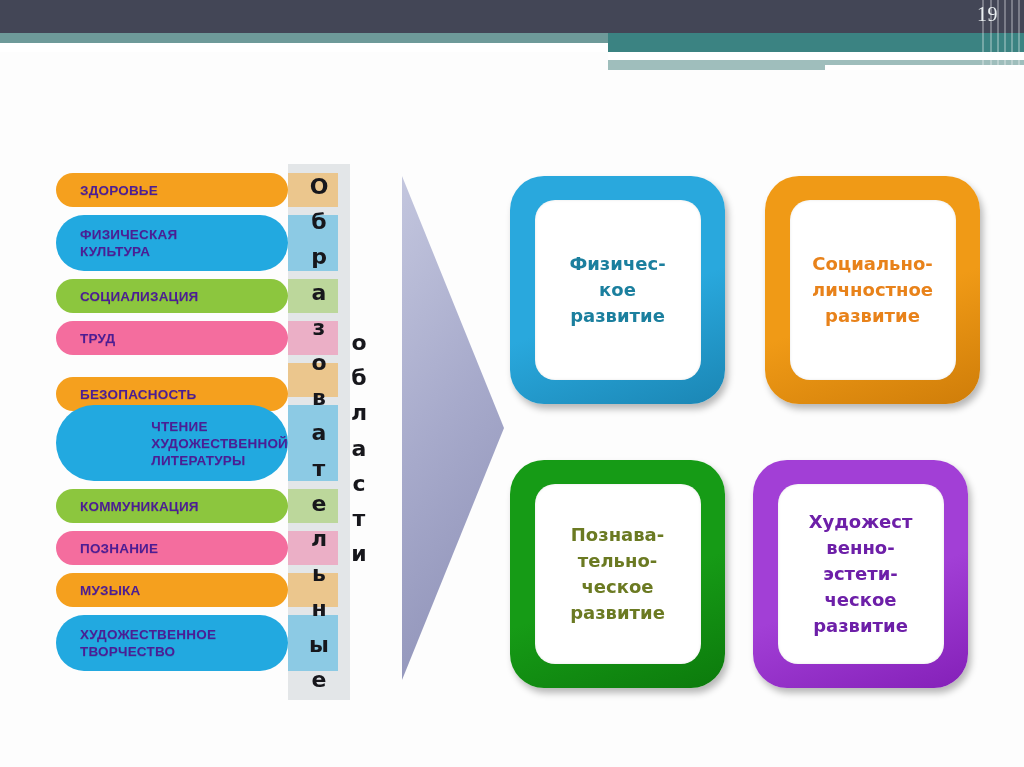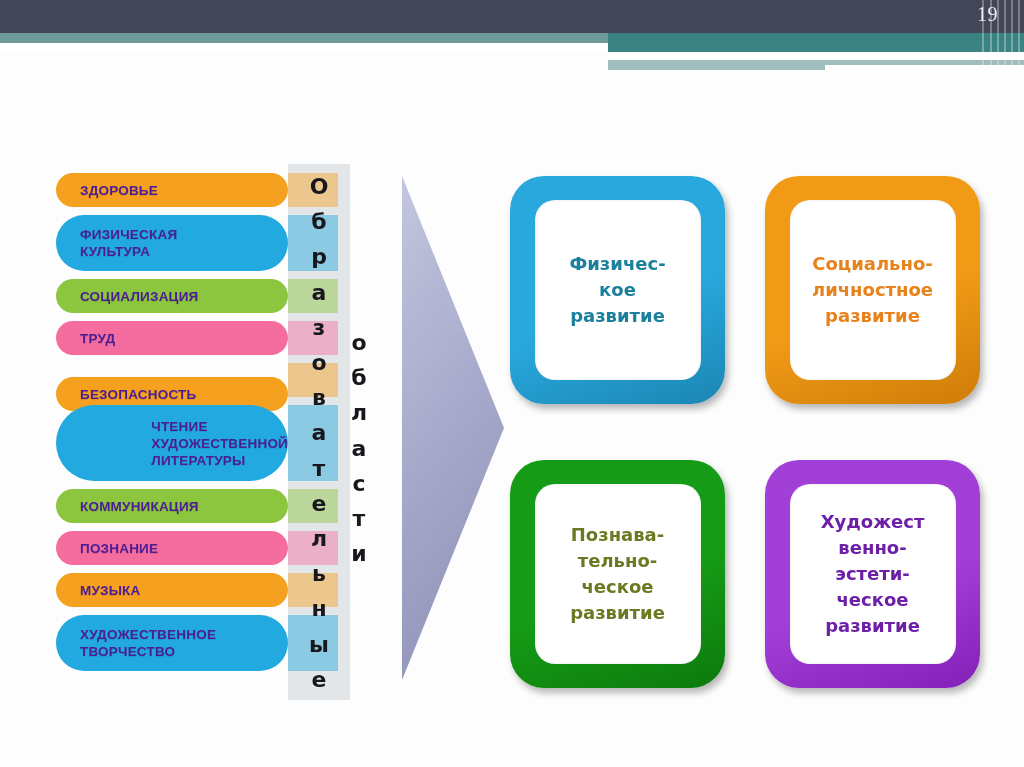--- a/index.html
+++ b/index.html
@@ -112,21 +112,21 @@
     box-shadow:inset 0 0 3px rgba(0,0,0,.10);
   }
   .box .txt{
     font-weight:bold;font-size:18px;line-height:26px;
     white-space:pre-line;
     font-family:"DejaVu Sans", sans-serif;
   }
   #box-0{left:5px;  top:0;}
   #box-1{left:260px;top:0;}
   #box-2{left:5px;  top:284px;}
-  #box-3{left:260px;top:284px;}
+  #box-3{left:248px;top:284px;}
 
   
   .logo{position:absolute;left:8px;top:692px;width:175px;height:70px;}
   .logo-name{
     position:absolute;left:0;top:36px;width:175px;text-align:center;
     font-family:"Liberation Serif", serif;font-weight:bold;
     font-size:17px;color:#24405c;letter-spacing:.4px;
   }
   .logo-sub{
     position:absolute;left:0;top:57px;width:175px;text-align:center;

